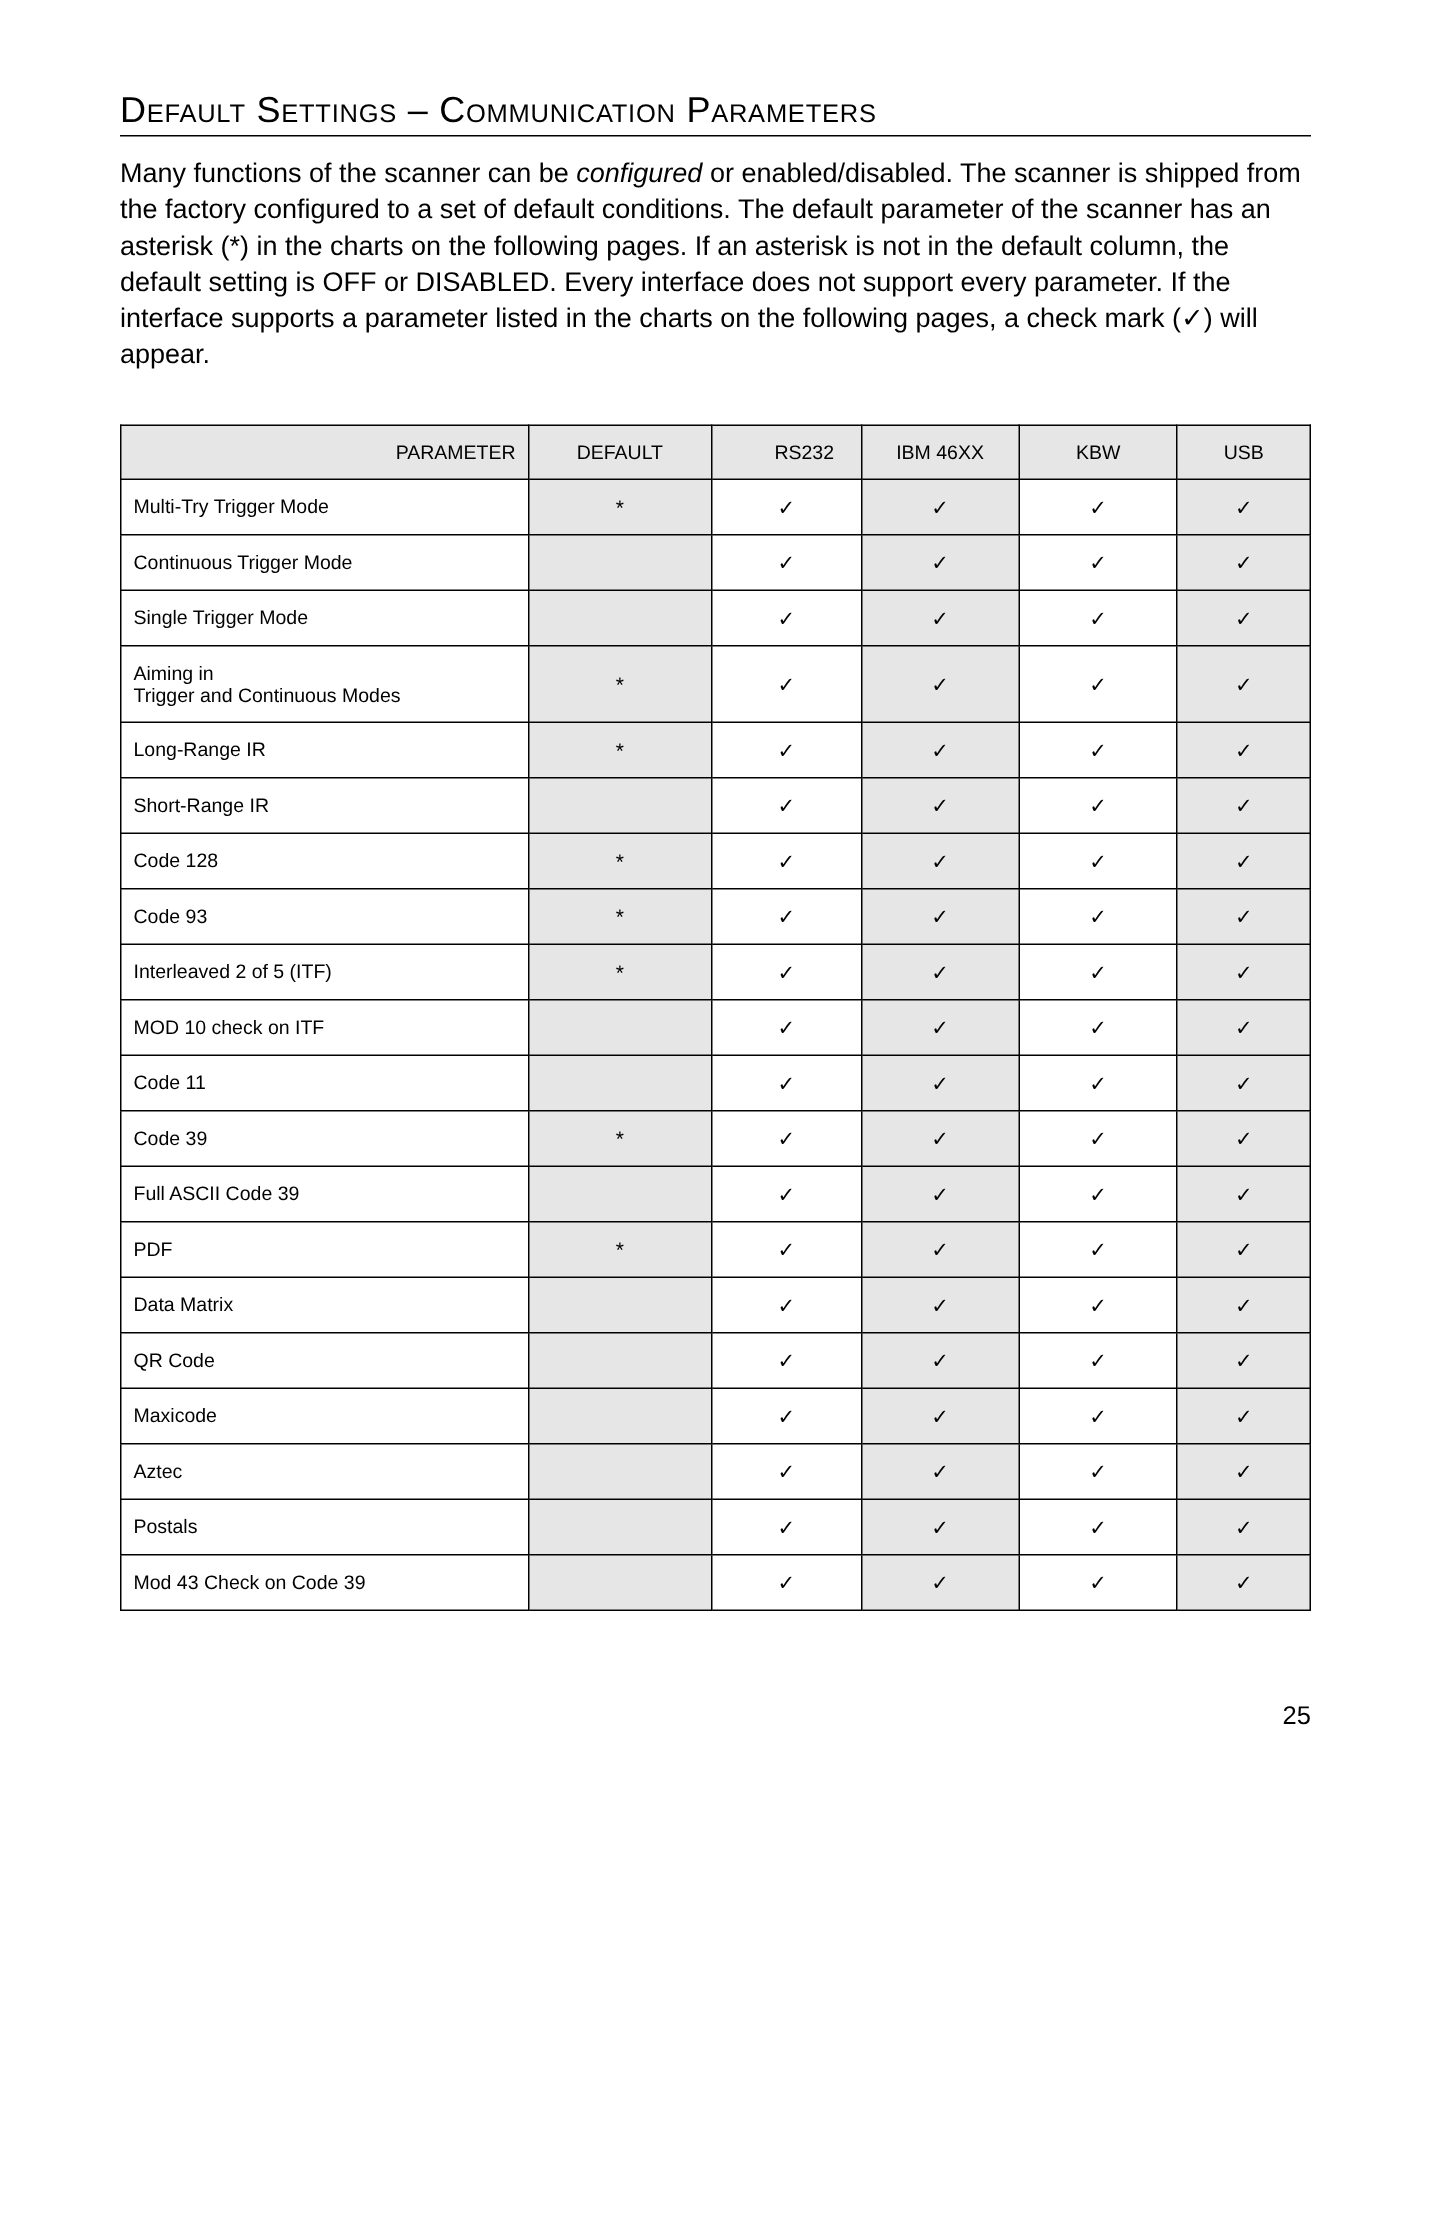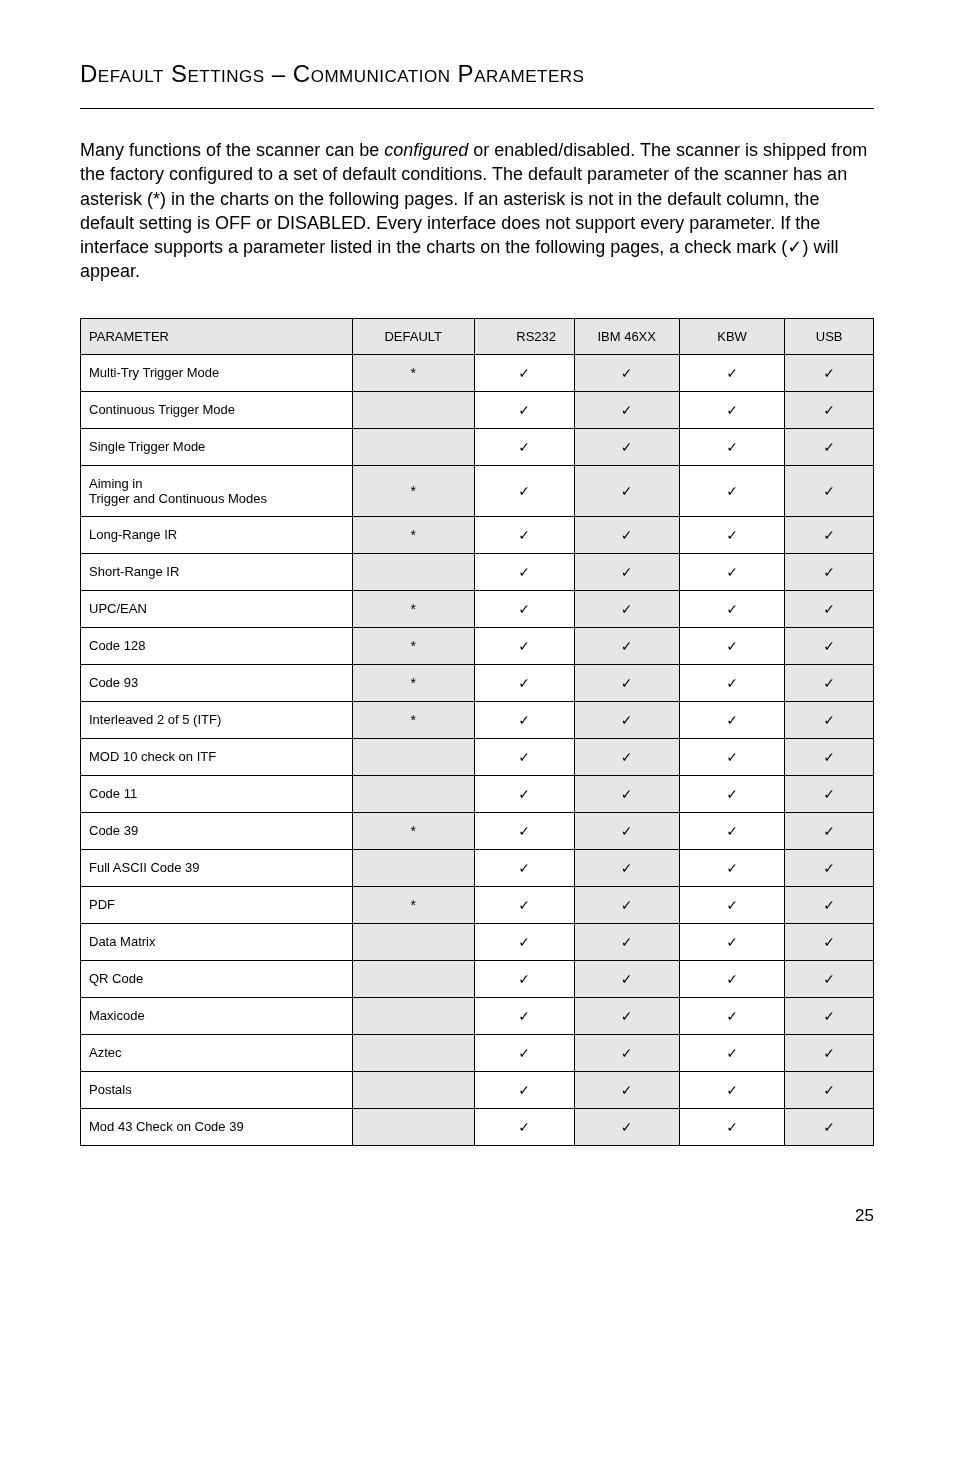--- a/index.html
+++ b/index.html
@@ -9,22 +9,22 @@
     background: #fff;
     margin: 0;
     padding: 60px 80px 40px 80px;
     width: 954px;
   }
   .title {
     font-size: 24px;
     font-variant: small-caps;
     letter-spacing: 0.5px;
     border-bottom: 1.5px solid #000;
-    padding-bottom: 20px;
-    margin-bottom: 29px;
+    padding-bottom: 2px;
+    margin-bottom: 12px;
   }
   .intro {
     font-size: 18px;
     line-height: 1.35;
     margin-bottom: 34px;
   }
   .intro em { font-style: italic; }
   table {
     width: 100%;
     border-collapse: collapse;
@@ -35,21 +35,21 @@
     font-size: 13px;
     padding: 10px 8px;
     vertical-align: middle;
   }
   th {
     background: #e6e6e6;
     font-weight: normal;
     text-align: center;
     font-size: 13px;
   }
-  th.param-head { text-align: left; width: 245px; margin-top: 16px; }
+  th.param-head { text-align: right; width: 245px; margin-top: 16px; }
   th.col-default { width: 110px; }
   th.col-rs232 { width: 90px; padding-left: 32px; }
   th.col-ibm { width: 95px; }
   th.col-kbw { width: 95px; }
   th.col-usb { width: 80px; }
   td.param { text-align: left; }
   td.cell { text-align: center; font-size: 14px; }
   td.shaded { background: #e6e6e6; }
   .star { font-size: 15px; }
   .page-num {
@@ -119,28 +119,20 @@
       </tr>
       <tr>
         <td class="param">Short-Range IR</td>
         <td class="cell shaded star"></td>
         <td class="cell">✓</td>
         <td class="cell shaded">✓</td>
         <td class="cell">✓</td>
         <td class="cell shaded">✓</td>
       </tr>
       <tr>
-        <td class="param">UPC/EAN</td>
-        <td class="cell shaded star">*</td>
-        <td class="cell">✓</td>
-        <td class="cell shaded">✓</td>
-        <td class="cell">✓</td>
-        <td class="cell shaded">✓</td>
-      </tr>
-      <tr>
         <td class="param">Code 128</td>
         <td class="cell shaded star">*</td>
         <td class="cell">✓</td>
         <td class="cell shaded">✓</td>
         <td class="cell">✓</td>
         <td class="cell shaded">✓</td>
       </tr>
       <tr>
         <td class="param">Code 93</td>
         <td class="cell shaded star">*</td>

